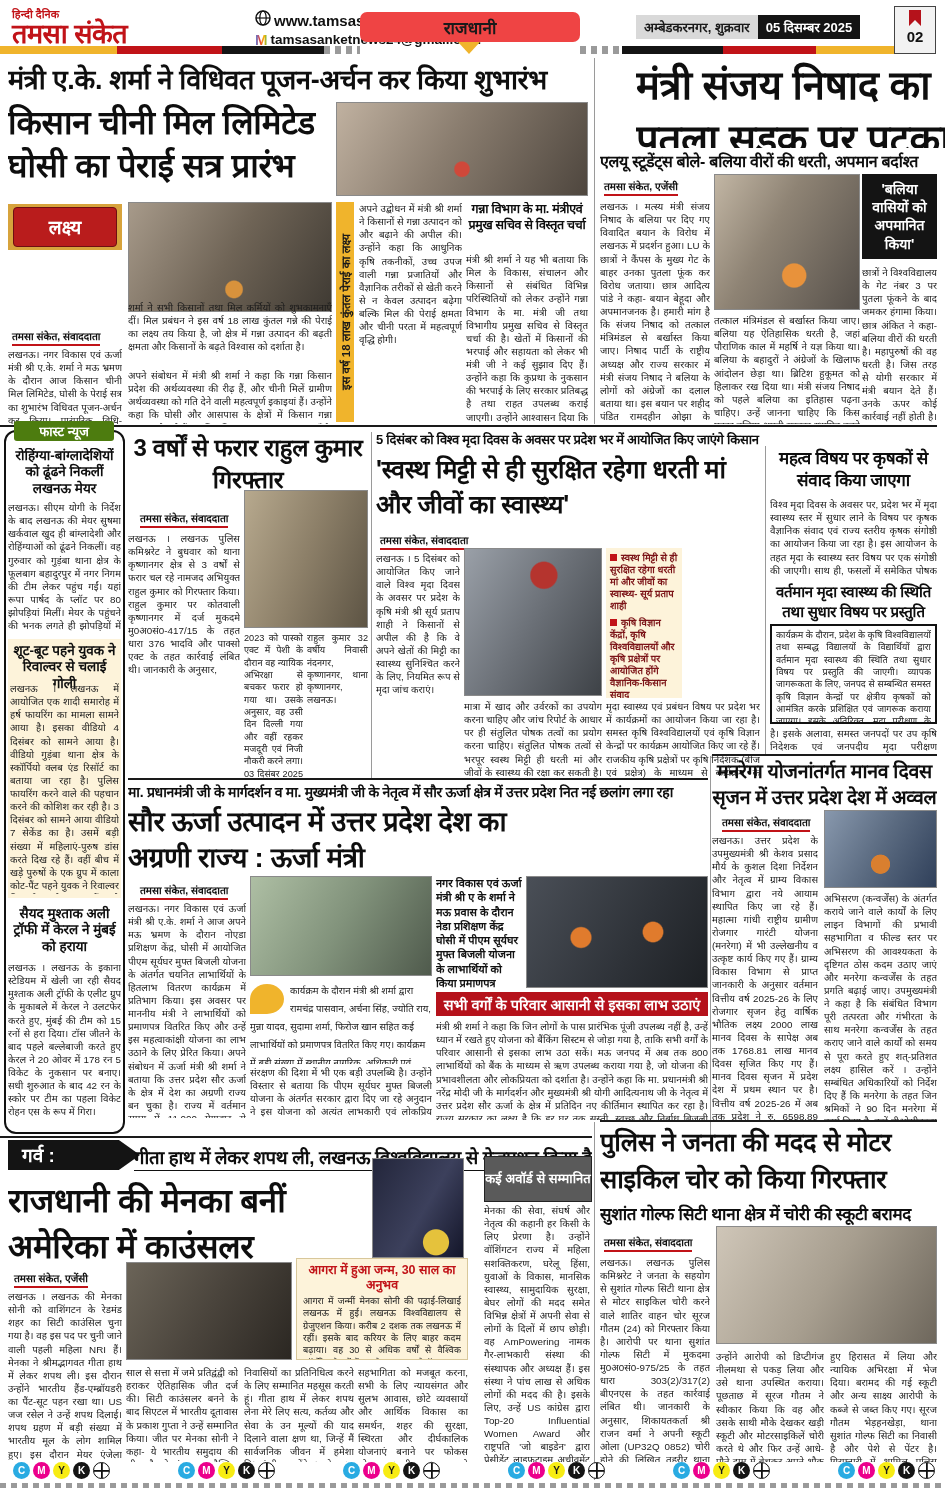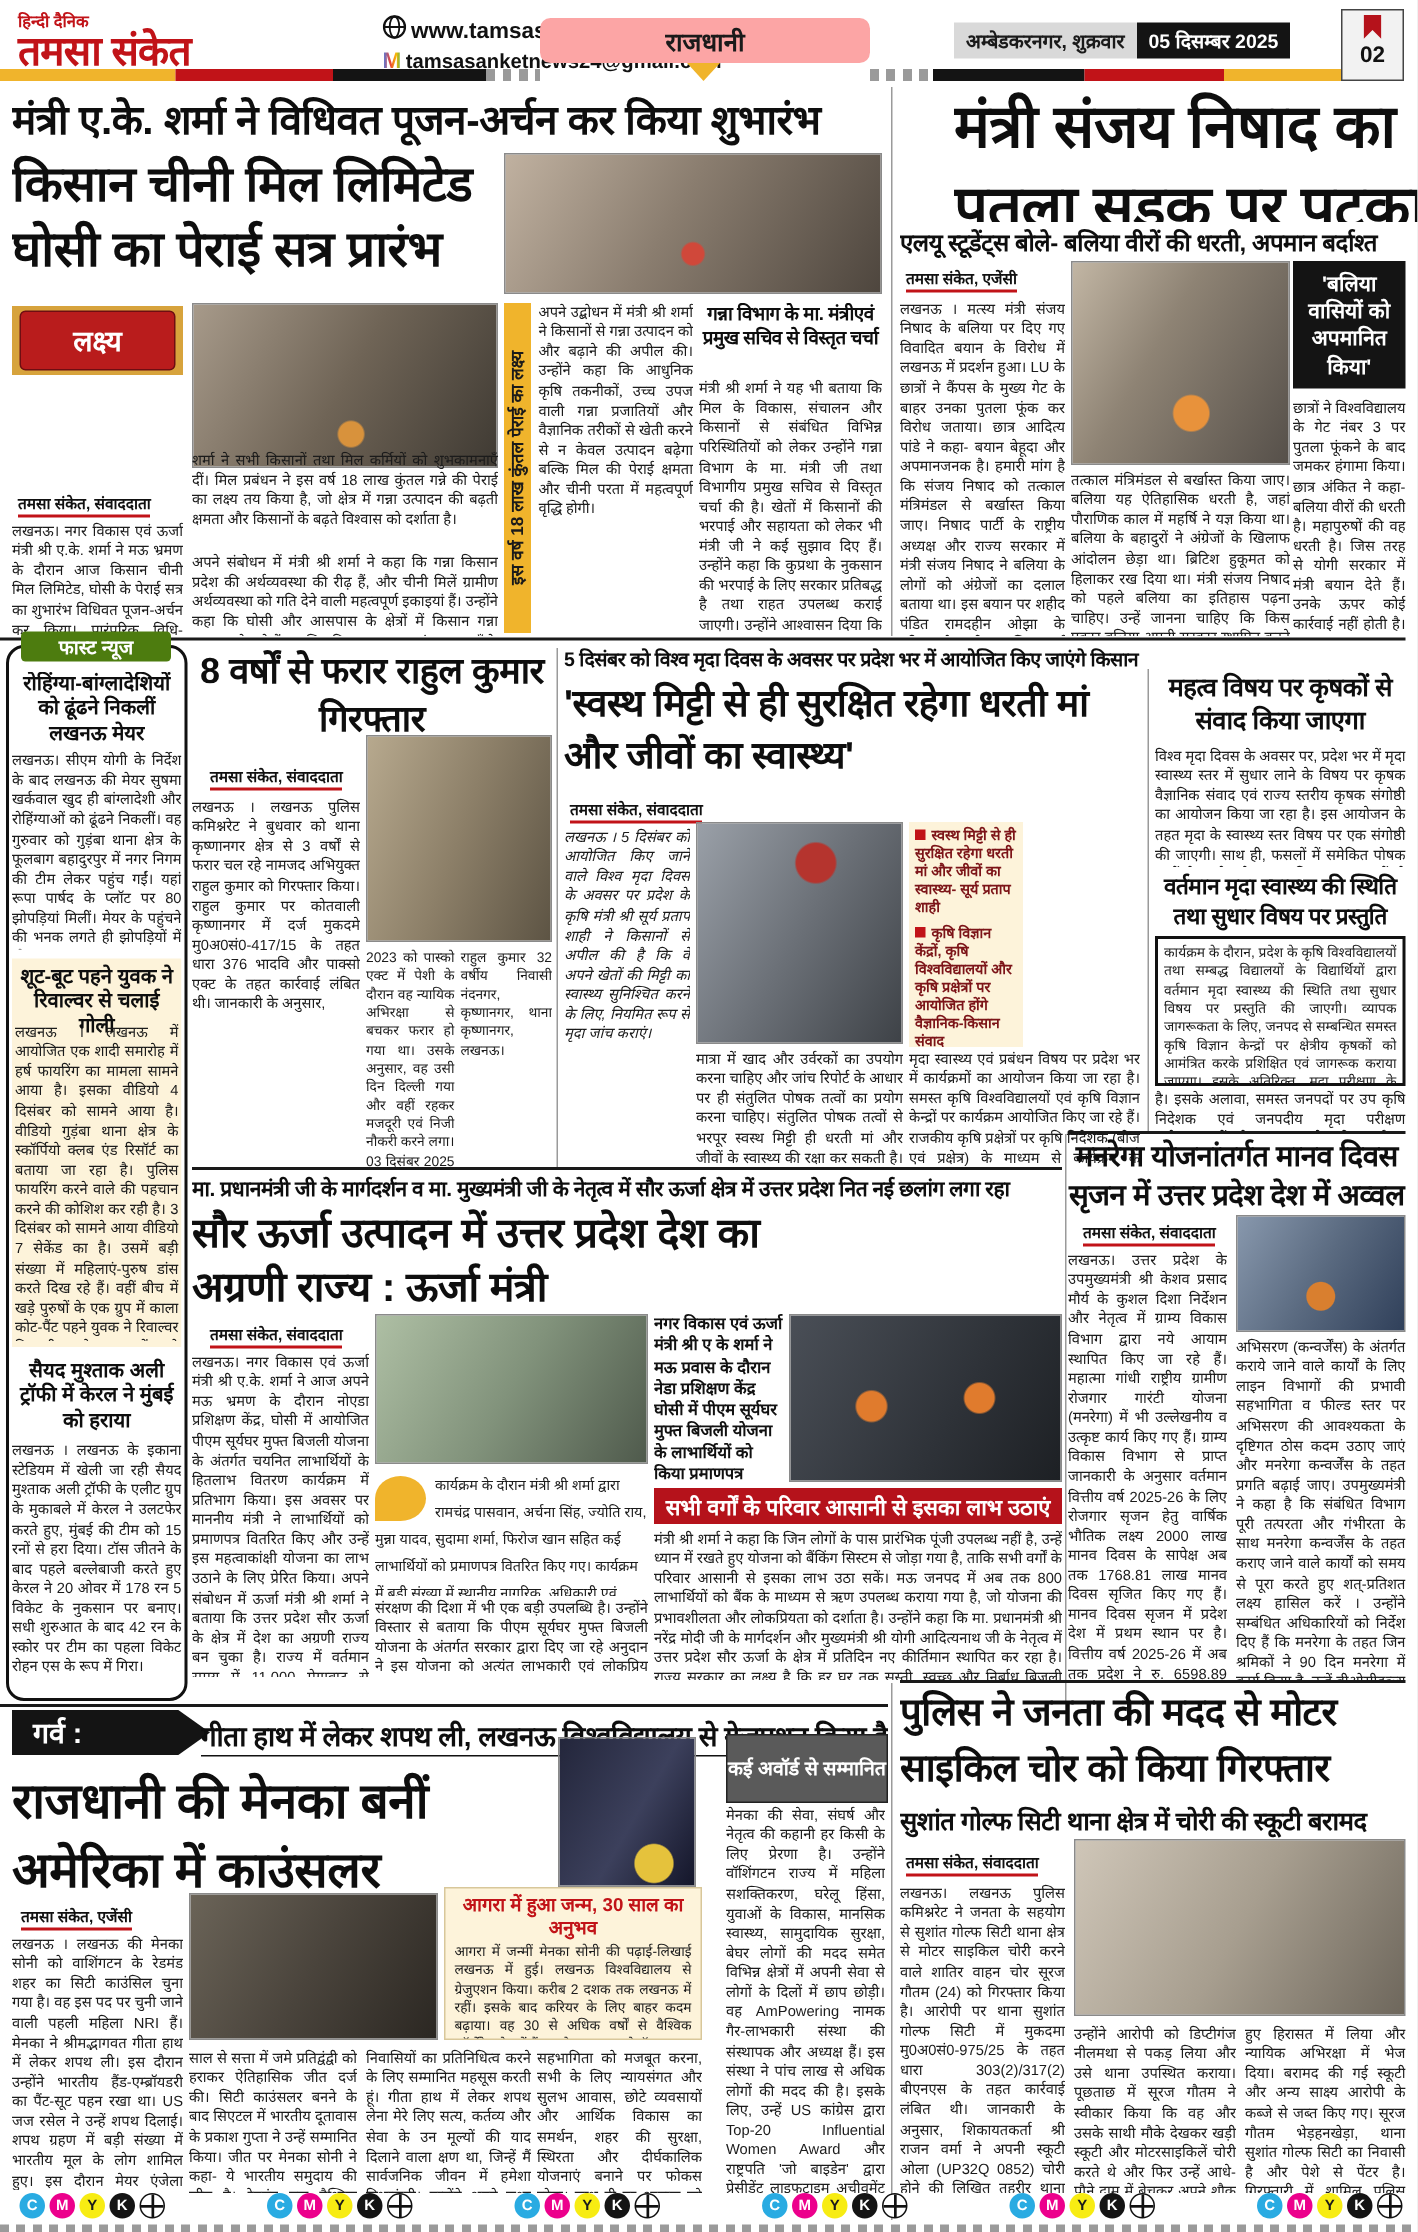--- a/index.html
+++ b/index.html
@@ -18,21 +18,21 @@
   .ph-protest{background:radial-gradient(circle at 55% 75%,#e8923b 0 9%,rgba(0,0,0,0) 10%),linear-gradient(120deg,#c2b6a4,#8e8374 40%,#56504a);}
   .ph-rahul{background:linear-gradient(110deg,#b7a98e,#8c7f68 50%,#5d5444);}
   .ph-soilmin{background:radial-gradient(circle at 58% 18%,#b5342e 0 9%,rgba(0,0,0,0) 10%),linear-gradient(120deg,#9aa0a8,#6b7077 50%,#3e4247);}
   .ph-crowd{background:linear-gradient(120deg,#aebfa4,#81927b 50%,#4f5a4c);}
   .ph-workers{background:radial-gradient(circle at 30% 55%,#e07b2d 0 7%,rgba(0,0,0,0) 8%),radial-gradient(circle at 70% 50%,#e07b2d 0 7%,rgba(0,0,0,0) 8%),linear-gradient(120deg,#4a4f57,#2e3238 60%,#1d2024);}
   .ph-maurya{background:radial-gradient(circle at 50% 70%,#d97f2f 0 12%,rgba(0,0,0,0) 13%),linear-gradient(120deg,#8898ad,#5a6a80 50%,#30405a);}
   .ph-menka{background:radial-gradient(circle at 70% 85%,#e5c23c 0 12%,rgba(0,0,0,0) 13%),linear-gradient(120deg,#23263b,#3c405c 55%,#14162a);}
   .ph-court{background:linear-gradient(120deg,#6b6458,#4a443c 50%,#2b2722);}
   .ph-yard{background:linear-gradient(120deg,#cfc6b8,#a79e8f 50%,#6e675c);}
   
-  .badge{background:#fca5a5;border-radius:7px;display:flex;align-items:center;justify-content:center;font-weight:900;font-size:17px;color:#1a1a1a;}
+  .badge{background:#ef4444;border-radius:7px;display:flex;align-items:center;justify-content:center;font-weight:900;font-size:17px;color:#1a1a1a;}
   .badge-pointer{width:0;height:0;border-left:11px solid transparent;border-right:11px solid transparent;border-top:12px solid #f0b42c;}
   .datebar{display:flex;height:24px;font-weight:bold;font-size:13px;}
   .datebar .gray{background:#d9d9d9;color:#1a1a1a;display:flex;align-items:center;padding:0 8px;}
   .datebar .black{background:#141414;color:#fff;display:flex;align-items:center;padding:0 8px;}
   .strip-seg{position:absolute;top:46px;height:8px;}
   .sq{background:repeating-linear-gradient(90deg,#9a9a9a 0 6px,#ffffff 6px 11px);}
   .pagebox{border:1.5px solid #444;background:#f2f2f2;display:flex;flex-direction:column;align-items:center;}
   .bookmark{width:12px;height:16px;background:#b5121b;clip-path:polygon(0 0,100% 0,100% 100%,50% 62%,0 100%);margin-top:3px;}
   
   .lakshya-outer{background:#d7a33c;padding:3px 5px;}
@@ -148,37 +148,37 @@
     <div class="fn-head" style="height:50px;">रोहिंग्या-बांग्लादेशियों को ढूंढने निकलीं लखनऊ मेयर</div>
     <div class="t" style="height:132px;margin-top:3px;">लखनऊ। सीएम योगी के निर्देश के बाद लखनऊ की मेयर सुषमा खर्कवाल खुद ही बांग्लादेशी और रोहिंग्याओं को ढूंढने निकलीं। वह गुरुवार को गुड़ंबा थाना क्षेत्र के फूलबाग बहादुरपुर में नगर निगम की टीम लेकर पहुंच गईं। यहां रूपा पार्षद के प्लॉट पर 80 झोपड़ियां मिलीं। मेयर के पहुंचने की भनक लगते ही झोपड़ियों में मौजूद पुरुष भाग गए।</div>
     <div class="cream" style="padding:4px 2px;margin-top:6px;">
       <div class="fn-head" style="height:36px;">शूट-बूट पहने युवक ने रिवाल्वर से चलाई गोली</div>
       <div class="t clip" style="height:212px;margin-top:3px;">लखनऊ । लखनऊ में आयोजित एक शादी समारोह में हर्ष फायरिंग का मामला सामने आया है। इसका वीडियो 4 दिसंबर को सामने आया है। वीडियो गुड़ंबा थाना क्षेत्र के स्कॉर्पियो क्लब एंड रिसॉर्ट का बताया जा रहा है। पुलिस फायरिंग करने वाले की पहचान करने की कोशिश कर रही है। 3 दिसंबर को सामने आया वीडियो 7 सेकेंड का है। उसमें बड़ी संख्या में महिलाएं-पुरुष डांस करते दिख रहे हैं। वहीं बीच में खड़े पुरुषों के एक ग्रुप में काला कोट-पैंट पहने युवक ने रिवाल्वर निकाली। उसे बगल में खड़े युवक को दे दिया। उस युवक ने उससे हर्ष फायरिंग की।</div>
     </div>
     <div class="fn-head" style="height:52px;margin-top:8px;">सैयद मुश्ताक अली ट्रॉफी में केरल ने मुंबई को हराया</div>
     <div class="t" style="height:166px;margin-top:3px;">लखनऊ । लखनऊ के इकाना स्टेडियम में खेली जा रही सैयद मुश्ताक अली ट्रॉफी के एलीट ग्रुप के मुकाबले में केरल ने उलटफेर करते हुए, मुंबई की टीम को 15 रनों से हरा दिया। टॉस जीतने के बाद पहले बल्लेबाजी करते हुए केरल ने 20 ओवर में 178 रन 5 विकेट के नुकसान पर बनाए। सधी शुरुआत के बाद 42 रन के स्कोर पर टीम का पहला विकेट रोहन एस के रूप में गिरा।</div>
   </div>
 
-  <div class="abs hl clip center" style="left:128px;top:432px;width:240px;height:70px;font-size:24px;line-height:1.35;">8 वर्षों से फरार राहुल कुमार गिरफ्तार</div>
+  <div class="abs hl clip center" style="left:128px;top:432px;width:240px;height:70px;font-size:24px;line-height:1.35;">3 वर्षों से फरार राहुल कुमार गिरफ्तार</div>
   <div class="abs" style="left:140px;top:508px;">
     <span class="byline">तमसा संकेत, संवाददाता</span>
   </div>
   <div class="abs t" style="left:128px;top:532px;width:112px;height:246px;">लखनऊ । लखनऊ पुलिस कमिश्नरेट ने बुधवार को थाना कृष्णानगर क्षेत्र से 3 वर्षों से फरार चल रहे नामजद अभियुक्त राहुल कुमार को गिरफ्तार किया। राहुल कुमार पर कोतवाली कृष्णानगर में दर्ज मुकदमे मु0अ0सं0-417/15 के तहत धारा 376 भादवि और पाक्सो एक्ट के तहत कार्रवाई लंबित थी। जानकारी के अनुसार,</div>
   <div class="abs photo ph-rahul" style="left:244px;top:490px;width:124px;height:138px;"></div>
   <div class="abs t" style="left:244px;top:632px;width:59px;height:146px;font-size:9.2px;">2023 को पास्को एक्ट में पेशी के दौरान वह न्यायिक अभिरक्षा से बचकर फरार हो गया था। उसके अनुसार, वह उसी दिन दिल्ली गया और वहीं रहकर मजदूरी एवं निजी नौकरी करने लगा। 03 दिसंबर 2025 को चीनी-घोरी से लौटने के दौरान पुलिस ने उसे पकड़ लिया।</div>
   <div class="abs t" style="left:307px;top:632px;width:61px;height:146px;font-size:9.2px;">राहुल कुमार 32 वर्षीय निवासी नंदनगर, कृष्णानगर, थाना कृष्णानगर, लखनऊ।</div>
 
   <div class="abs vdiv" style="left:371px;top:432px;width:1px;height:346px;"></div>
 
   <div class="abs hl clip" style="left:376px;top:430px;width:384px;height:20px;font-size:13px;">5 दिसंबर को विश्व मृदा दिवस के अवसर पर प्रदेश भर में आयोजित किए जाएंगे किसान जागरूकता के कार्यक्रम</div>
   <div class="abs hl clip" style="left:376px;top:452px;width:386px;height:74px;font-size:25px;line-height:1.4;">'स्वस्थ मिट्टी से ही सुरक्षित रहेगा धरती मां और जीवों का स्वास्थ्य'</div>
   <div class="abs" style="left:380px;top:530px;">
     <span class="byline">तमसा संकेत, संवाददाता</span>
   </div>
-  <div class="abs t" style="left:376px;top:552px;width:84px;height:226px;font-style:italic;">लखनऊ । 5 दिसंबर को आयोजित किए जाने वाले विश्व मृदा दिवस के अवसर पर प्रदेश के कृषि मंत्री श्री सूर्य प्रताप शाही ने किसानों से अपील की है कि वे अपने खेतों की मिट्टी का स्वास्थ्य सुनिश्चित करने के लिए, नियमित रूप से मृदा जांच कराएं।</div>
+  <div class="abs t" style="left:376px;top:552px;width:84px;height:226px;">लखनऊ । 5 दिसंबर को आयोजित किए जाने वाले विश्व मृदा दिवस के अवसर पर प्रदेश के कृषि मंत्री श्री सूर्य प्रताप शाही ने किसानों से अपील की है कि वे अपने खेतों की मिट्टी का स्वास्थ्य सुनिश्चित करने के लिए, नियमित रूप से मृदा जांच कराएं।</div>
   <div class="abs photo ph-soilmin" style="left:464px;top:548px;width:138px;height:148px;"></div>
   <div class="abs cream clip" style="left:606px;top:548px;width:76px;height:150px;padding:4px;box-sizing:border-box;font-weight:bold;font-size:9.6px;line-height:1.25;color:#7c1418;">
     <div><span class="redsq"></span><span>स्वस्थ मिट्टी से ही सुरक्षित रहेगा धरती मां और जीवों का स्वास्थ्य- सूर्य प्रताप शाही</span></div>
     <div style="margin-top:5px;"><span class="redsq"></span><span>कृषि विज्ञान केंद्रों, कृषि विश्वविद्यालयों और कृषि प्रक्षेत्रों पर आयोजित होंगे वैज्ञानिक-किसान संवाद</span></div>
   </div>
   <div class="abs t" style="left:464px;top:700px;width:138px;height:78px;">मात्रा में खाद और उर्वरकों का उपयोग करना चाहिए और जांच रिपोर्ट के आधार पर ही संतुलित पोषक तत्वों का प्रयोग करना चाहिए। संतुलित पोषक तत्वों से भरपूर स्वस्थ मिट्टी ही धरती मां और जीवों के स्वास्थ्य की रक्षा कर सकती है। कृषि विज्ञान केंद्र अंधाधुंध उर्वरक प्रयोग से बचने की सलाह देते हैं।</div>
   <div class="abs t" style="left:606px;top:700px;width:154px;height:78px;">मृदा स्वास्थ्य एवं प्रबंधन विषय पर प्रदेश भर में कार्यक्रमों का आयोजन किया जा रहा है। समस्त कृषि विश्वविद्यालयों एवं कृषि विज्ञान केन्द्रों पर कार्यक्रम आयोजित किए जा रहे हैं। राजकीय कृषि प्रक्षेत्रों पर कृषि निदेशक (बीज एवं प्रक्षेत्र) के माध्यम से कार्यक्रम के आयोजन हेतु समस्त जिला कृषि अधिकारियों को निर्देशित किया गया है।</div>
 
   <div class="abs vdiv" style="left:765px;top:446px;width:1px;height:310px;"></div>
 

